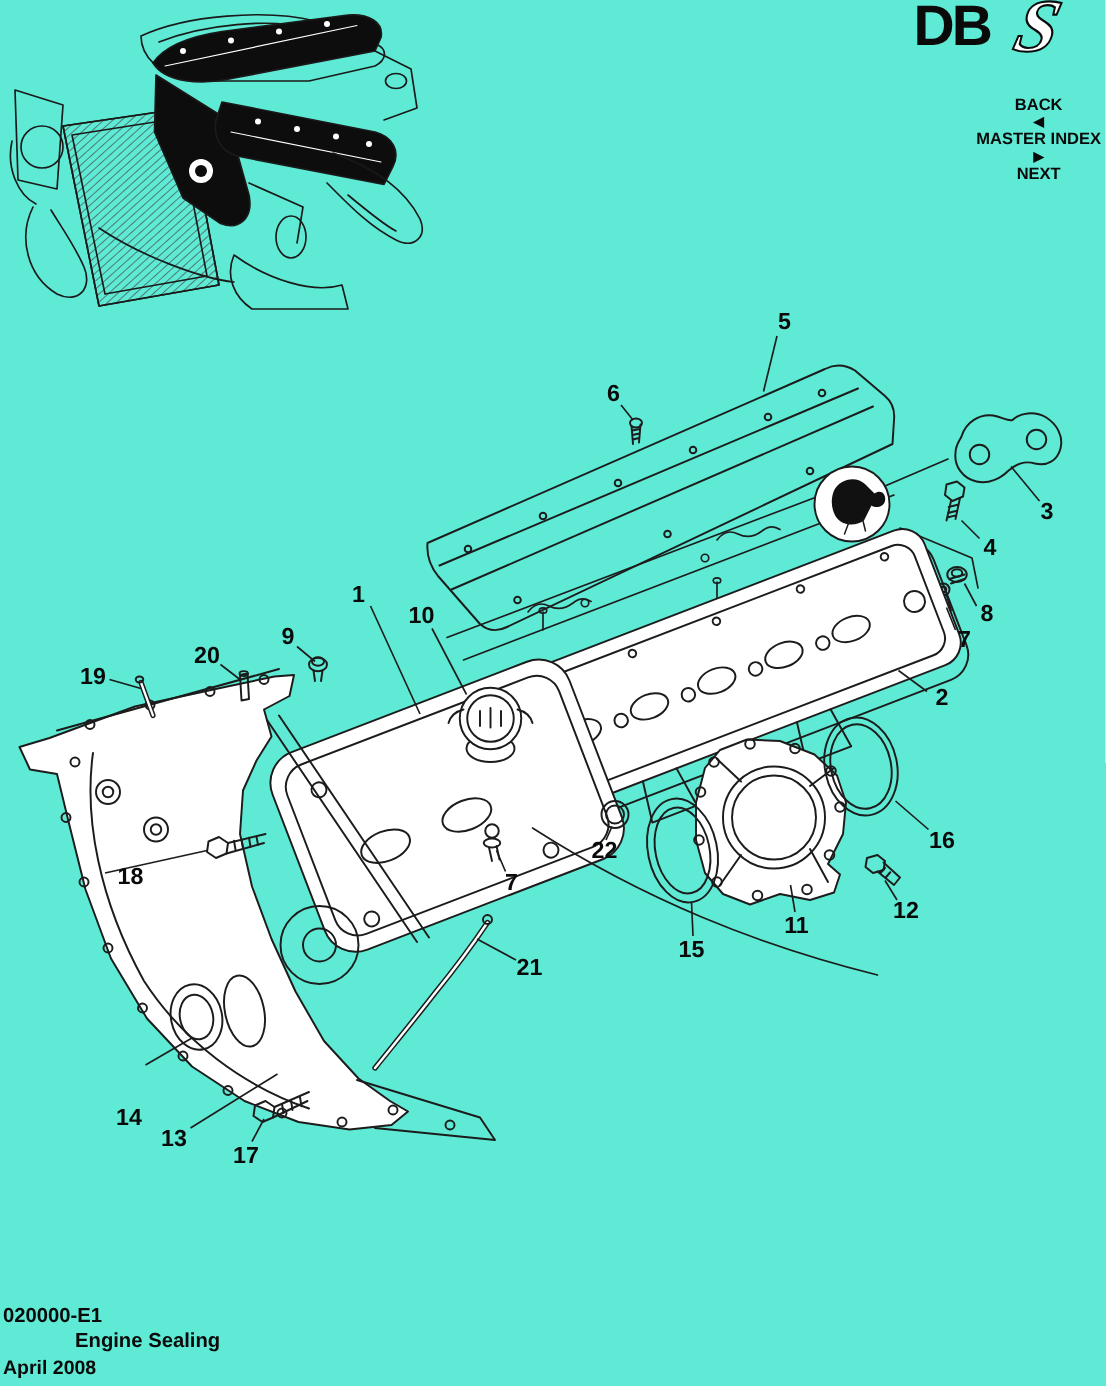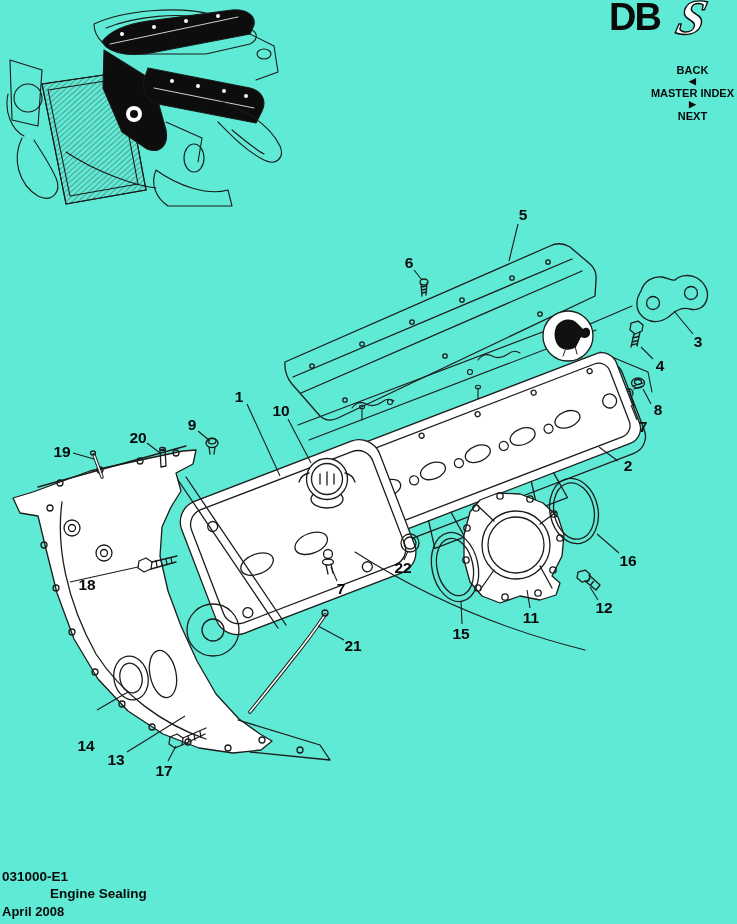--- a/index.html
+++ b/index.html
@@ -399,17 +399,17 @@
       <div class="callout" style="left: 628px; top: 561px;">16</div>
       <div class="callout" style="left: 164px; top: 771px;">17</div>
       <div class="callout" style="left: 59px; top: 585px; margin-left: 28px;">18</div>
       <div class="callout" style="left: 62px; top: 452px;">19</div>
       <div class="callout" style="left: 138px; top: 438px;">20</div>
       <div class="callout" style="left: 353px; top: 646px;">21</div>
       <div class="callout" style="left: 403px; top: 568px;">22</div>
       <div class="callout" style="left: 341px; top: 589px;">7</div>
     </div>
 
-  <div class="doc-number">031000-E1</div>
+  <div class="doc-number">020000-E1</div>
   <div class="doc-title">Engine Sealing</div>
   <div class="doc-date">April 2008</div>
 
 </div>
 
 </body></html>

